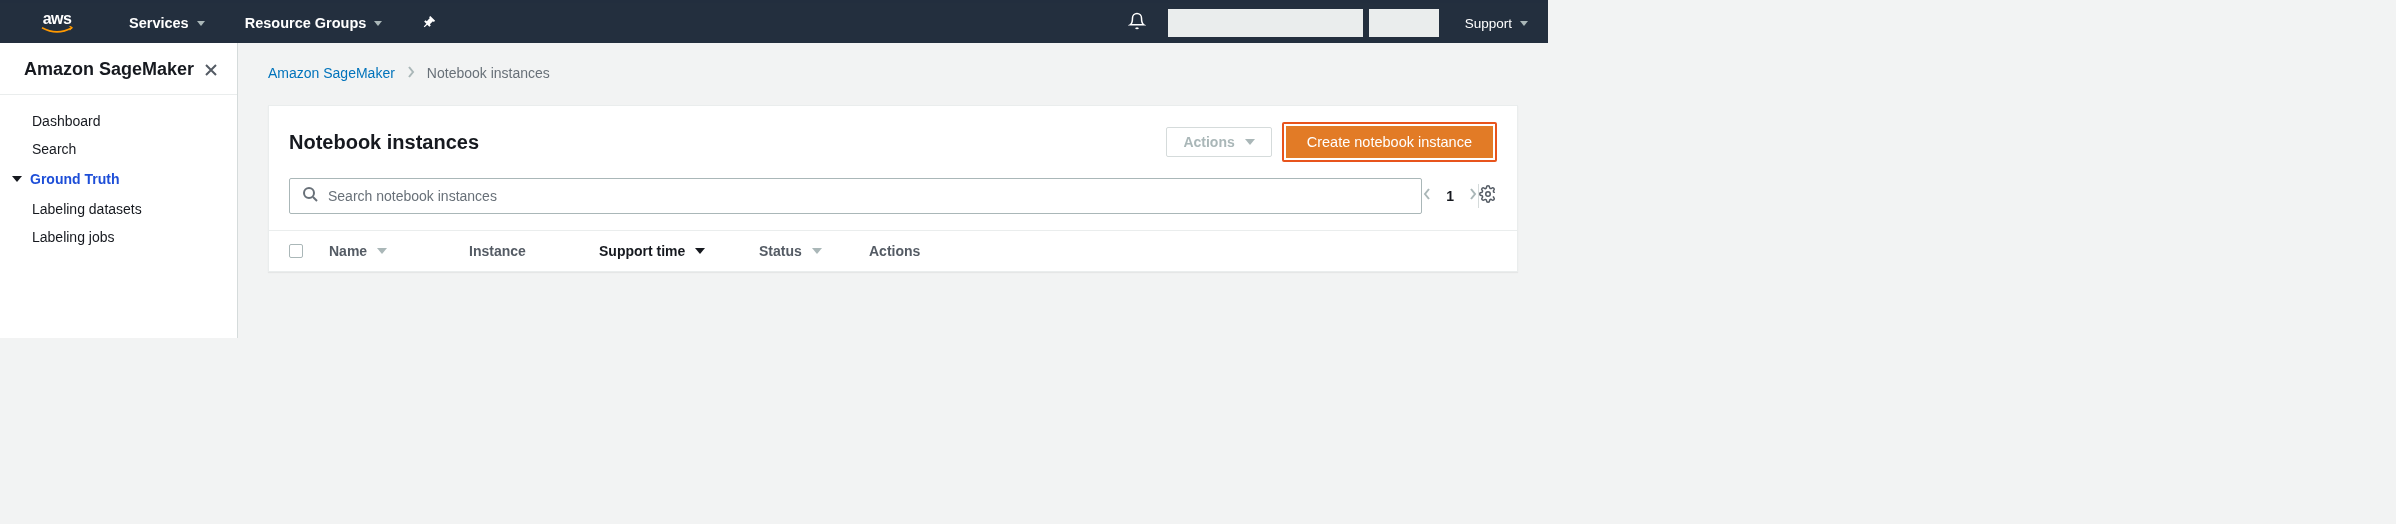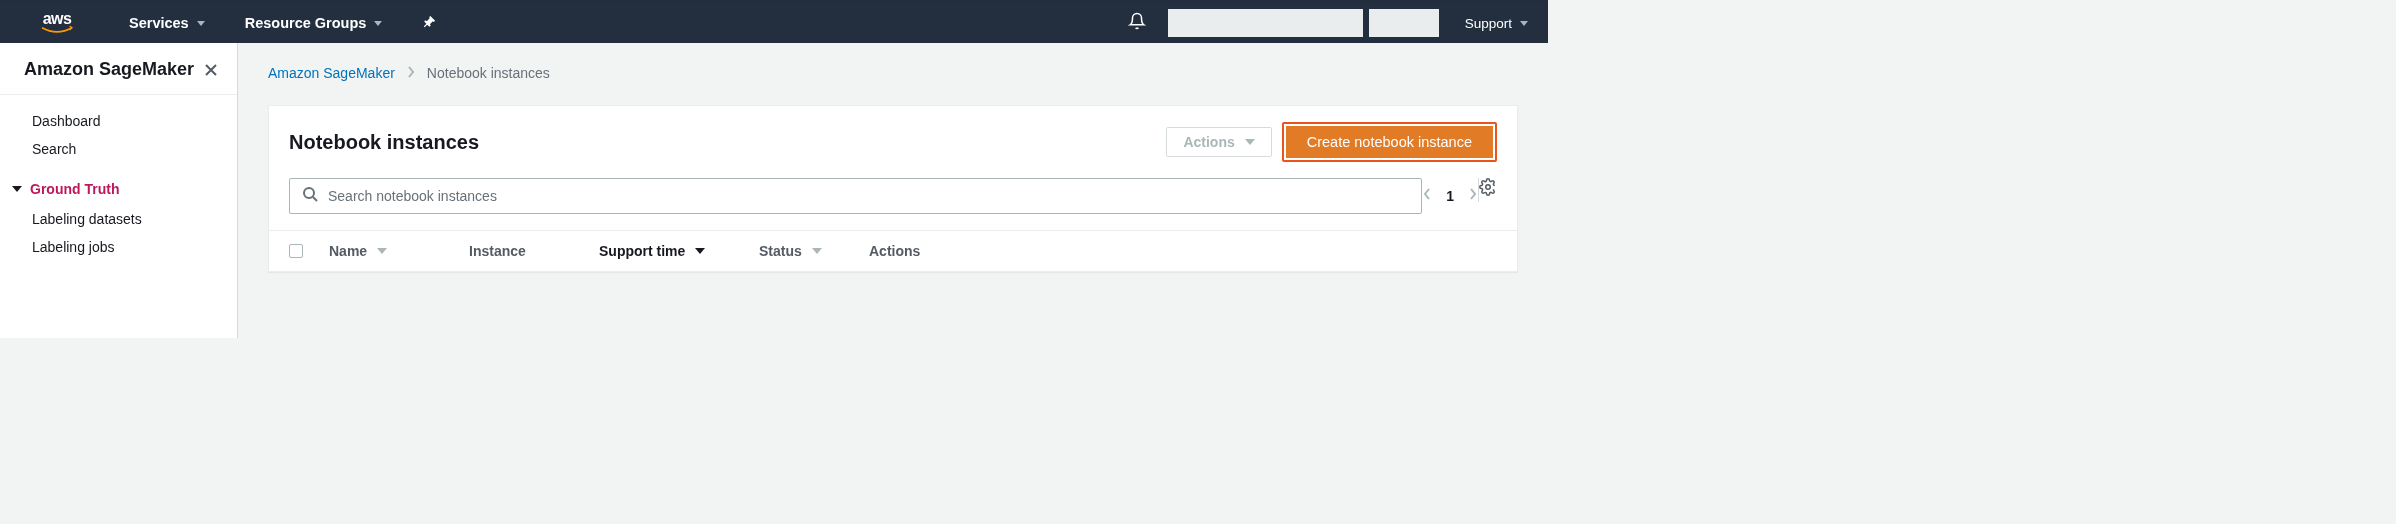--- a/index.html
+++ b/index.html
@@ -133,23 +133,23 @@
       font-size: 14px;
       color: #16191f;
       cursor: pointer;
     }
     .sidebar-group {
       display: flex;
       align-items: center;
       padding: 8px 24px 8px 12px;
       font-size: 14px;
       font-weight: 700;
-      color: #be185d;
-      cursor: pointer;
-      margin-top: 10px;
+      color: #1d4ed8;
+      cursor: pointer;
+      margin-top: 0;
     }
     .caret-down-dark {
       width: 0;
       height: 0;
       border-left: 5px solid transparent;
       border-right: 5px solid transparent;
       border-top: 6px solid #16191f;
       margin-right: 8px;
     }
     .main {
@@ -226,20 +226,21 @@
       font-size: 14.5px;
       font-weight: 400;
     }
     .highlight-box {
       border: 2.5px solid #e8541c;
       padding: 2px;
       border-radius: 2px;
     }
     .panel-tools {
       display: flex;
+      align-items: center;
       padding: 0 20px 16px 20px;
       gap: 0;
     }
     .search-box {
       flex: 1;
       display: flex;
       align-items: center;
       border: 1px solid #aab7b8;
       border-radius: 2px;
       padding: 7px 12px;

